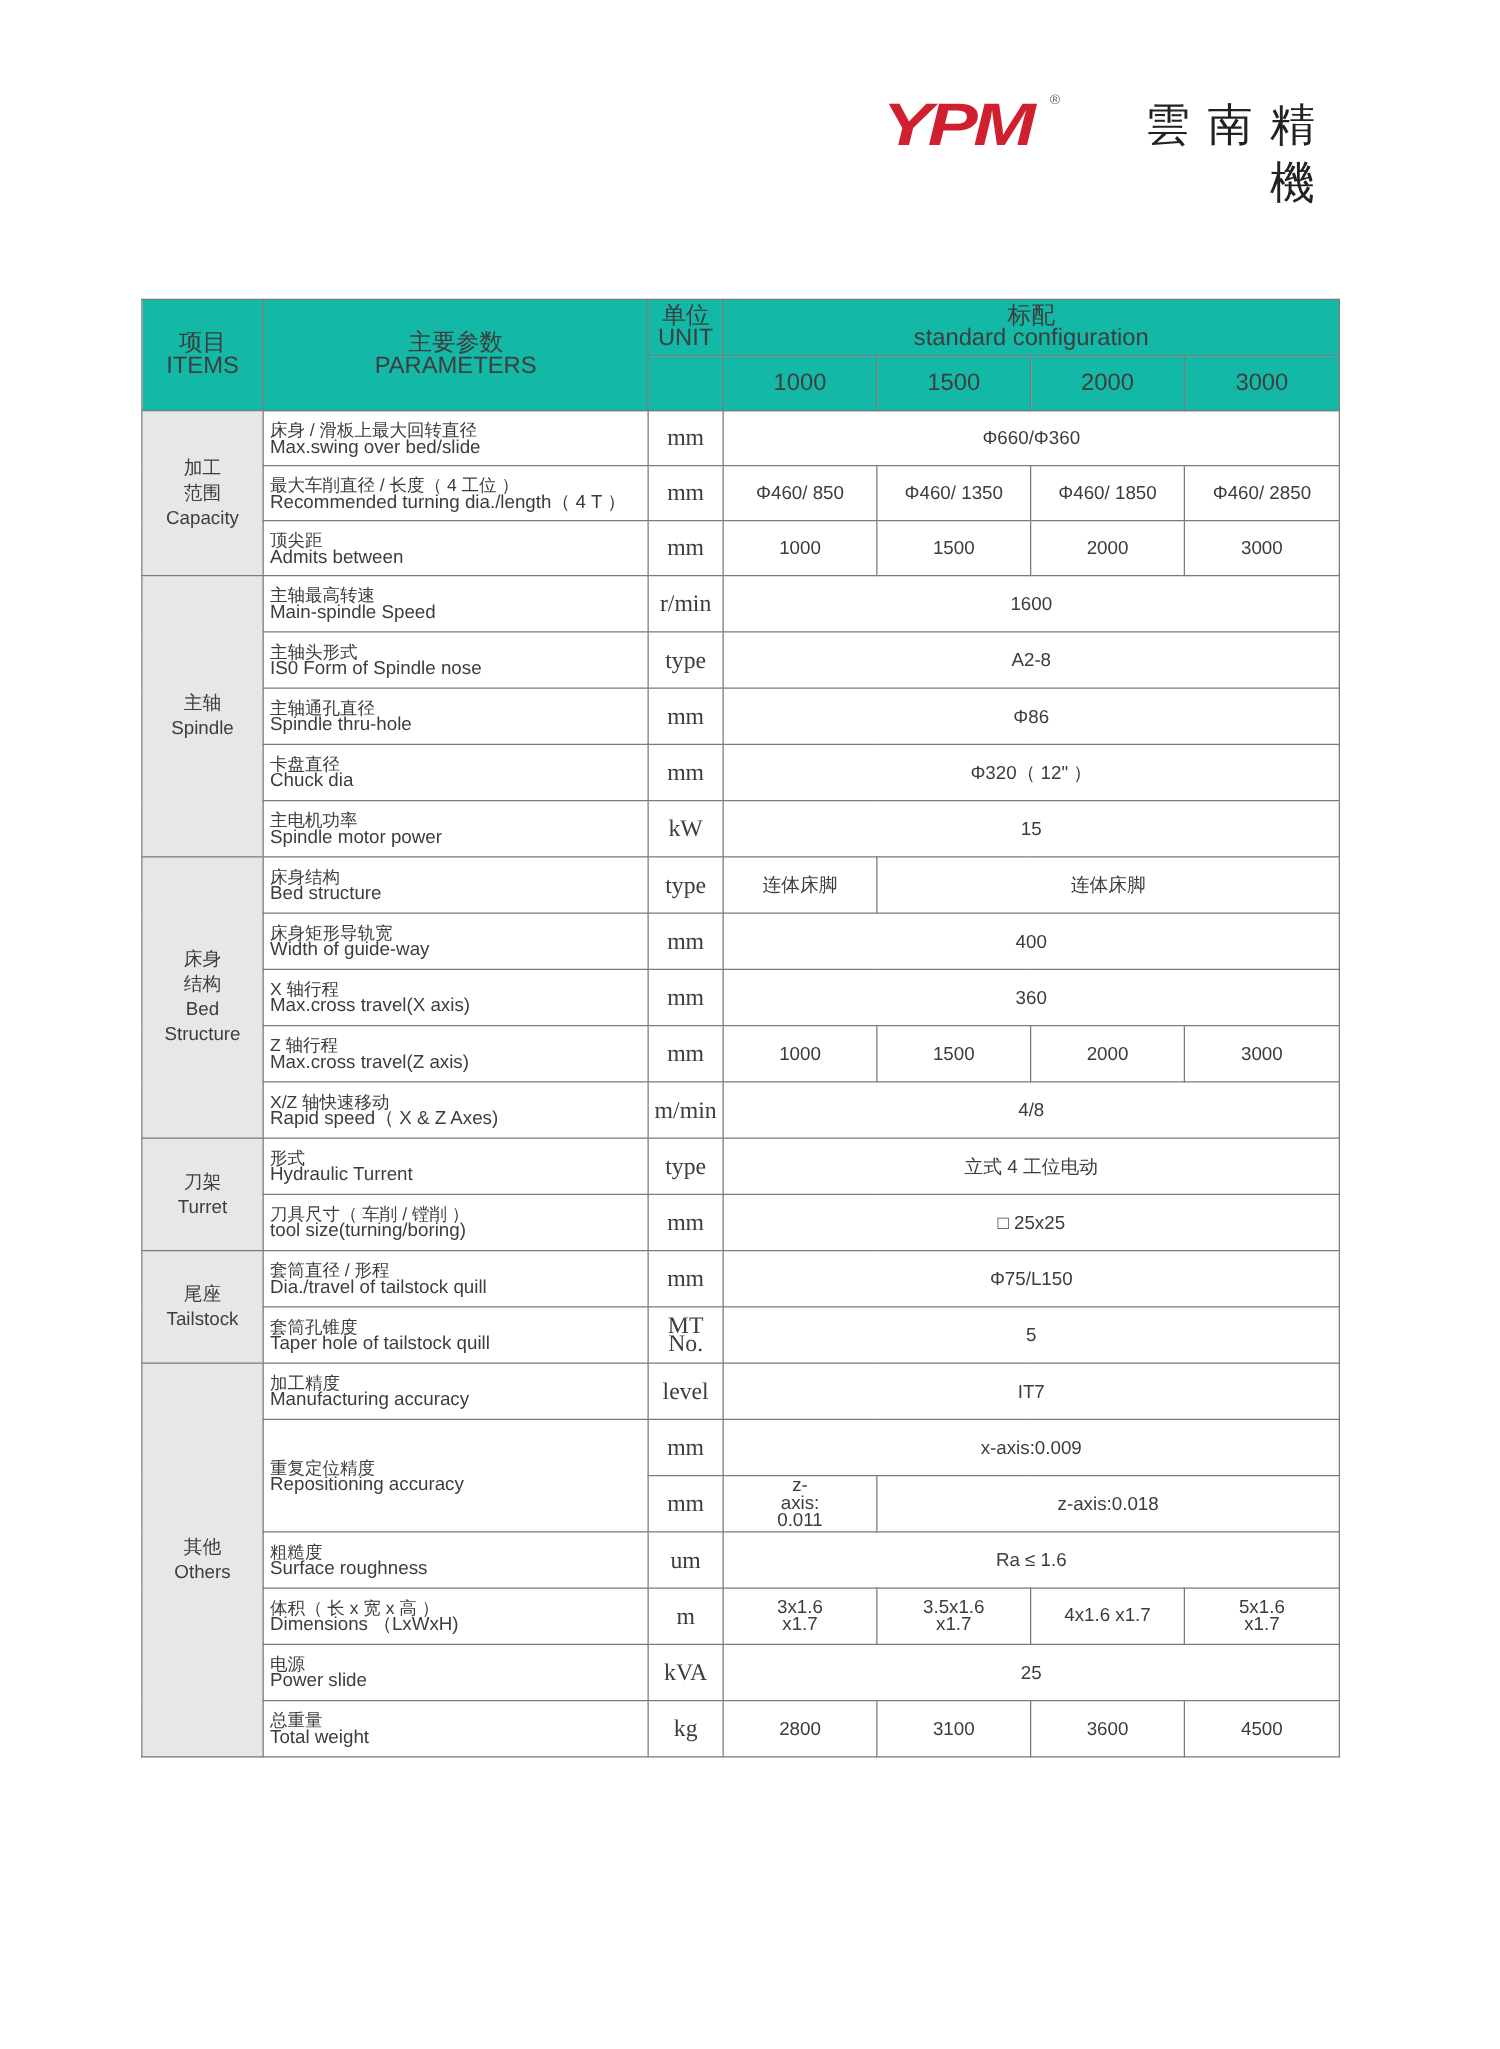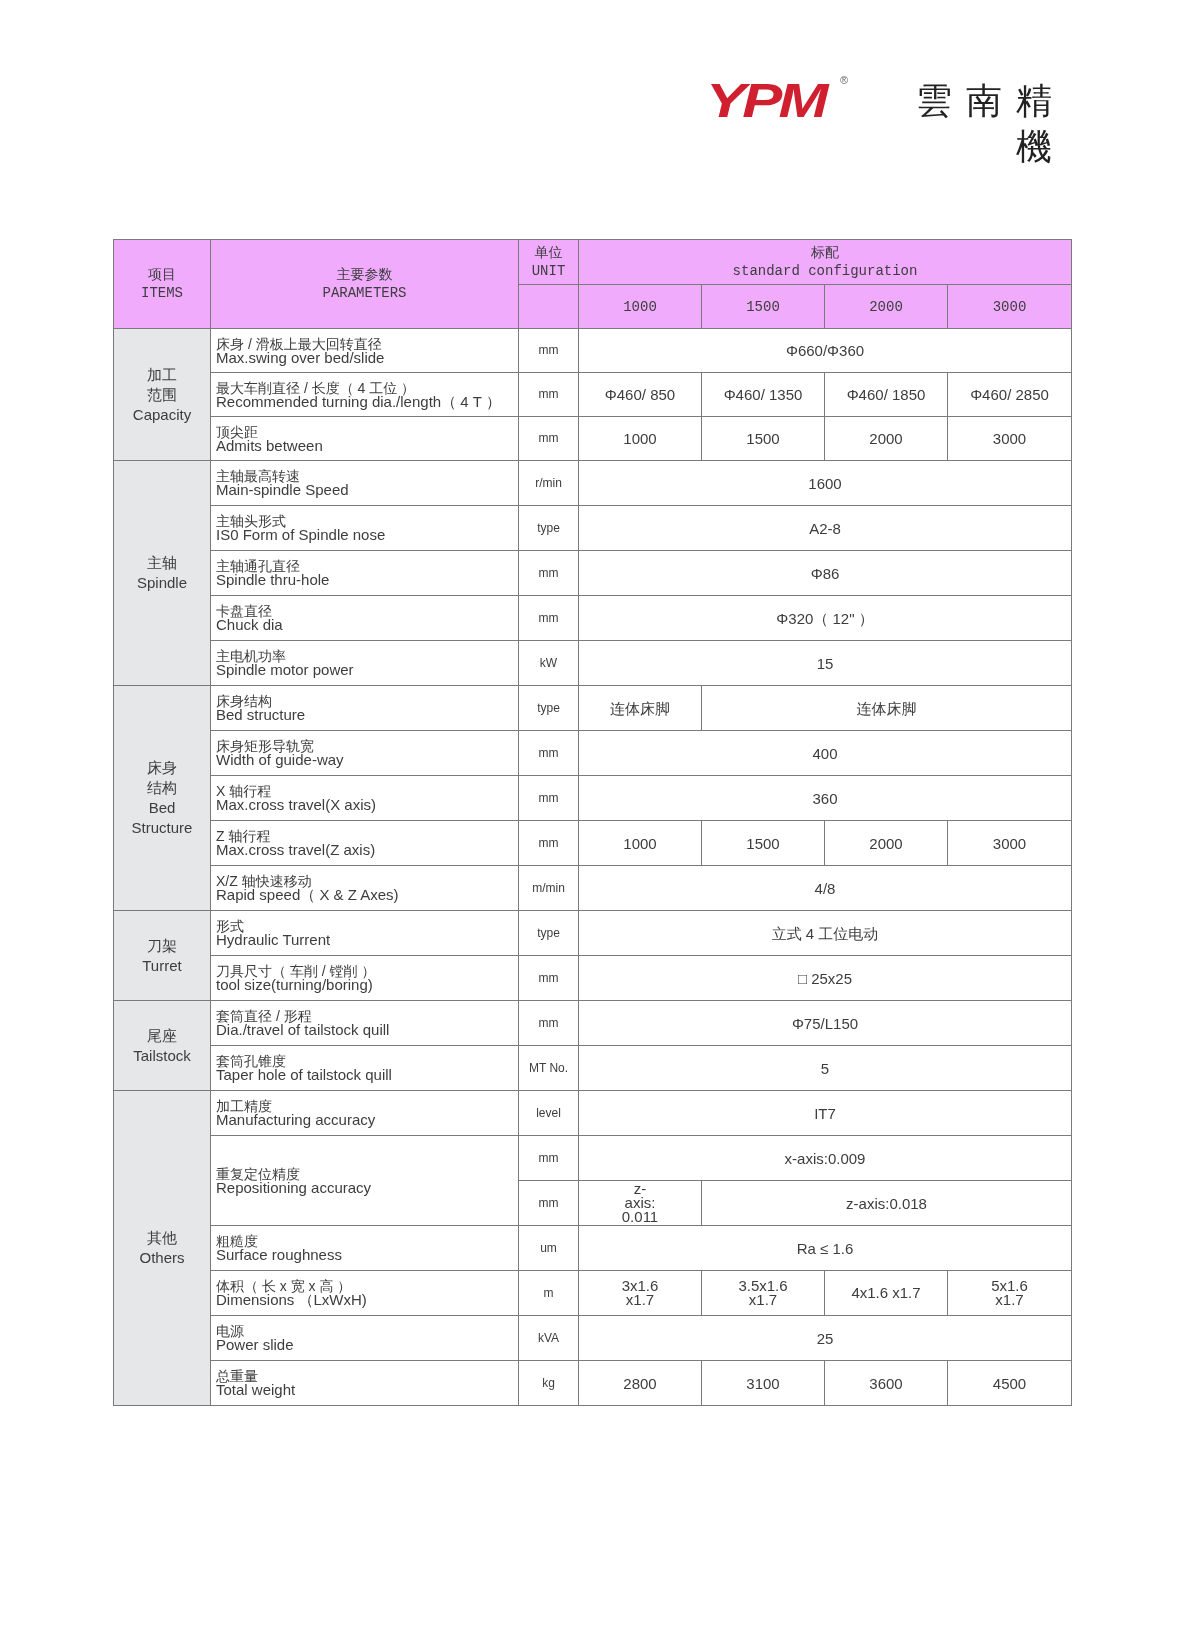--- a/index.html
+++ b/index.html
@@ -16,25 +16,25 @@
   .titlebar { position: relative; height: 47px; background: #4c4d50; }
   .titlebar .ring { position: absolute; left: 16px; top: 17px; width: 14px; height: 14px; border-radius: 50%; border: 3px solid #c0313a; }
   .titlebar .title { position: absolute; left: 35px; top: 0; line-height: 47px; font-size: 23px; color: #fff; }
   .model-pill { position: absolute; left: 470px; top: 6px; width: 446px; height: 38px; border-radius: 5px;
     background: linear-gradient(90deg, #e9f0f6 0%, #9ab9d4 3%, #7aa6cb 40%, #5a93c2 75%, #2c7fb5 100%);
     color: #fff; font-size: 24px; text-align: center; line-height: 38px; }
 
   table { border-collapse: collapse; width: 958px; table-layout: fixed; }
   td { border: 1.5px solid #7a7a7a; font-size: 15px; text-align: center; vertical-align: middle; line-height: 15px; color: #3d3d3d; }
   .grp { background: #e6e7e9; font-size: 15px; line-height: 20px; }
-  .hdr { background: #f0abfc; font-size: 14px; line-height: 18px; font-family: Liberation Mono, monospace; }
+  .hdr { background: #14b8a6; font-size: 19px; line-height: 18px; }
   .param { text-align: left; padding-left: 5px; font-size: 15px; line-height: 14px; }
   .param .cn { display: block; font-size: 14px; }
   .param .en { display: block; }
-  .unit { font-size: 12px; }
+  .unit { font-size: 19px; font-family: Liberation Serif, serif; }
   .two { line-height: 14px; }
 </style>
 </head>
 <body>
 
 <div class="logo">
   <span class="logo-mark">YPM</span>
   <span class="logo-reg">®</span>
   <span class="logo-cn">雲南精機</span>
 </div>

